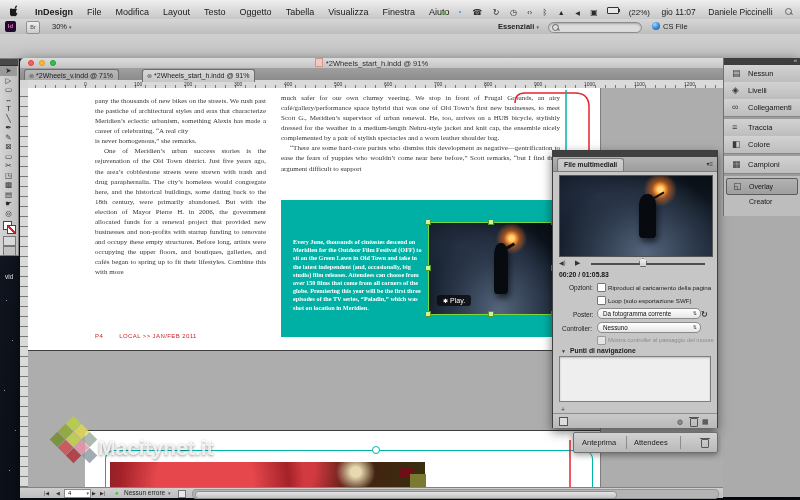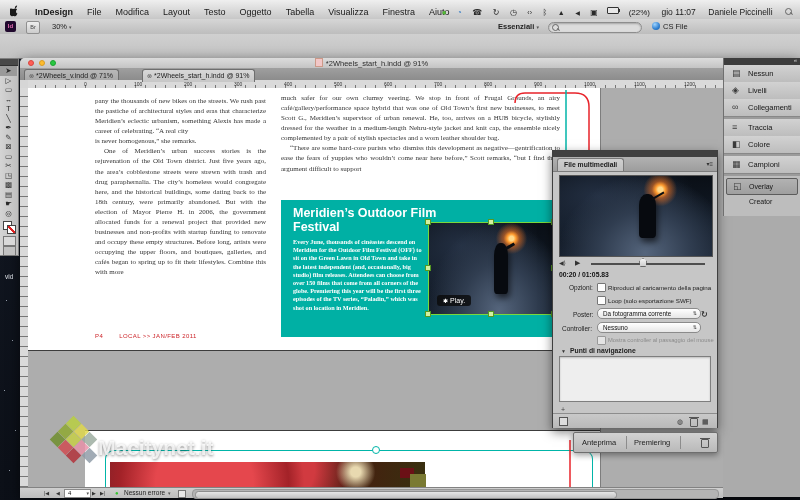--- a/index.html
+++ b/index.html
@@ -237,21 +237,20 @@
       <span>P4</span>
       <span style="margin-left:14px;">LOCAL &gt;&gt; JAN/FEB 2011</span>
     </div>
 
     <div class="serif" style="left:253px;top:5px;width:279px;">
       <div>much safer for our own clumsy veering. We stop in front of Frugal Grounds, an airy café/gallery/performance space hybrid that was one of Old Town’s first new businesses, to meet Scott G., Meridien’s supervisor of urban renewal. He, too, arrives on a HUB bicycle, stylishly dressed for the weather in a medium-length Nehru-style jacket and knit cap, the ensemble nicely complemented by a pair of stylish spectacles and a worn leather shoulder bag.</div>
       <div style="text-indent:9px;">“There are some hard-core purists who dismiss this development as negative—gentrification to ease the fears of yuppies who wouldn’t come near here before,” Scott remarks, “but I find their argument difficult to support</div>
     </div>
 
     <div class="abs" style="left:253px;top:112px;width:278px;height:137px;background:#00b0a4;">
-      <div style="position:absolute;left:12px;top:7px;width:150px;font-size:12.5px;font-weight:bold;color:#fff;line-height:1.08;">Meridien’s Outdoor Film Festival</div>
       <div style="position:absolute;left:12px;top:38px;width:133px;font-size:6.2px;font-weight:bold;color:#fff;line-height:1.32;text-align:left;font-family:'Liberation Serif',serif;">Every June, thousands of cinéastes descend on Meridien for the Outdoor Film Festival (OFF) to sit on the Green Lawn in Old Town and take in the latest independent (and, occasionally, big studio) film releases. Attendees can choose from over 150 films that come from all corners of the globe. Premiering this year will be the first three episodes of the TV series, “Paladin,” which was shot on location in Meridien.</div>
 
       <div class="scene" style="left:147px;top:22px;width:125px;height:91px;border:1px solid #79d83c;">
         <div class="fig"></div>
         <div class="arm"></div>
         <div style="position:absolute;left:8px;bottom:8px;background:rgba(10,10,10,.8);border-radius:3px;color:#fff;font-size:7px;padding:2px 6px;line-height:1;">
           <span style="margin-right:2px;font-size:6px;">✱</span><span>Play.</span>
         </div>
       </div>
       <div class="hdl" style="left:144px;top:19px;"></div>
@@ -359,21 +358,21 @@
       <span class="abs" style="left:6px;top:3px;width:7px;height:7px;border:1px solid #555;background:#ddd;"></span>
       <span class="mini" style="left:124px;top:4px;font-size:7px;">◍</span>
       <span class="trash" style="position:absolute;left:137px;top:4px;"></span>
       <span class="mini" style="left:149px;top:4px;font-size:7px;">▦</span>
     </div>
   </div>
 
   <div class="abs" style="left:573px;top:432px;width:145px;height:21px;background:linear-gradient(#d2d2d2,#b9b9b9);border:1px solid #6e6e6e;border-radius:2px;box-sizing:border-box;z-index:10;box-shadow:0 2px 6px rgba(0,0,0,.4);">
     <span style="position:absolute;left:8px;top:5px;font-size:7.5px;color:#1d1d1d;">Anteprima</span>
     <span class="abs" style="left:52px;top:3px;width:1px;height:13px;background:#8c8c8c;"></span>
-    <span style="position:absolute;left:60px;top:5px;font-size:7.5px;color:#1d1d1d;">Premiering</span>
+    <span style="position:absolute;left:60px;top:5px;font-size:7.5px;color:#1d1d1d;">Attendees</span>
     <span class="abs" style="left:106px;top:3px;width:1px;height:13px;background:#8c8c8c;"></span>
     <span class="trash" style="position:absolute;right:8px;top:6px;"></span>
   </div>
 
   <div class="abs" style="left:723px;top:58px;width:77px;height:158px;background:#bdbdbd;border-left:1px solid #6f6f6f;box-sizing:border-box;z-index:12;">
     <div style="height:7px;background:#3d3d3d;position:relative;">
       <span style="position:absolute;right:3px;top:-1px;font-size:6px;color:#cfcfcf;">«</span>
     </div>
     <div class="dockitem"><span class="dkicon">▤</span><span>Nessun</span></div>
     <div class="dockitem"><span class="dkicon">◈</span><span>Livelli</span></div>

